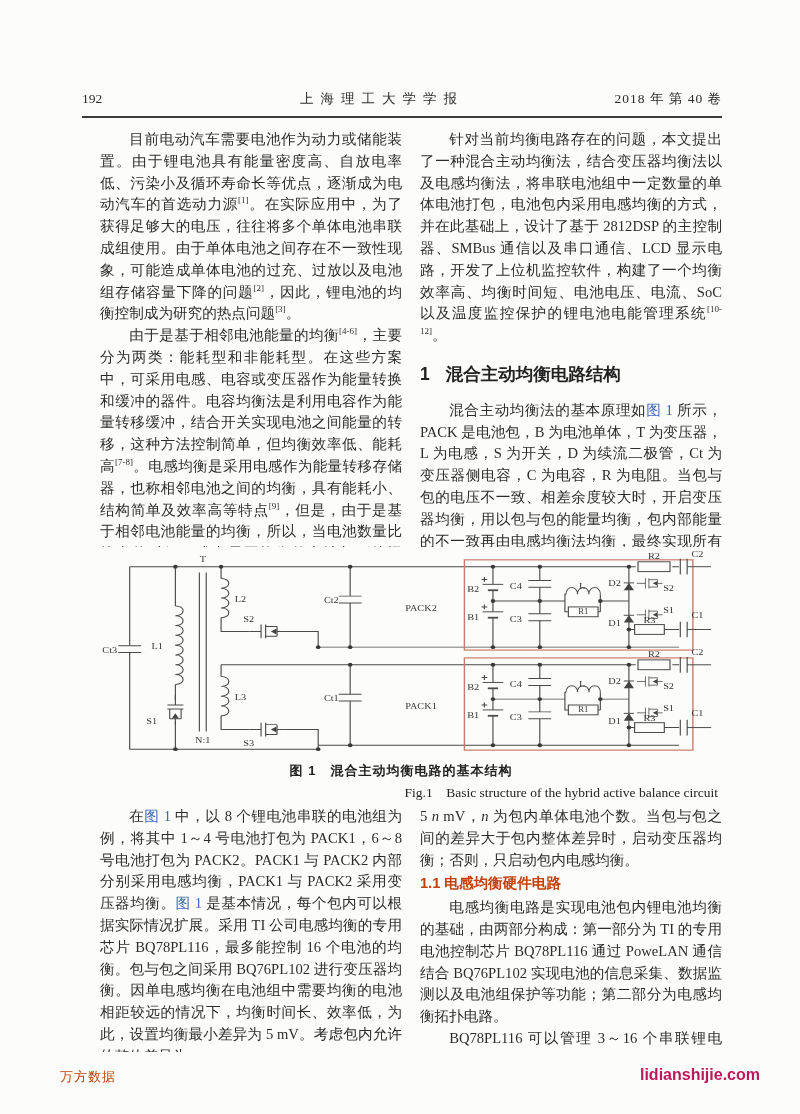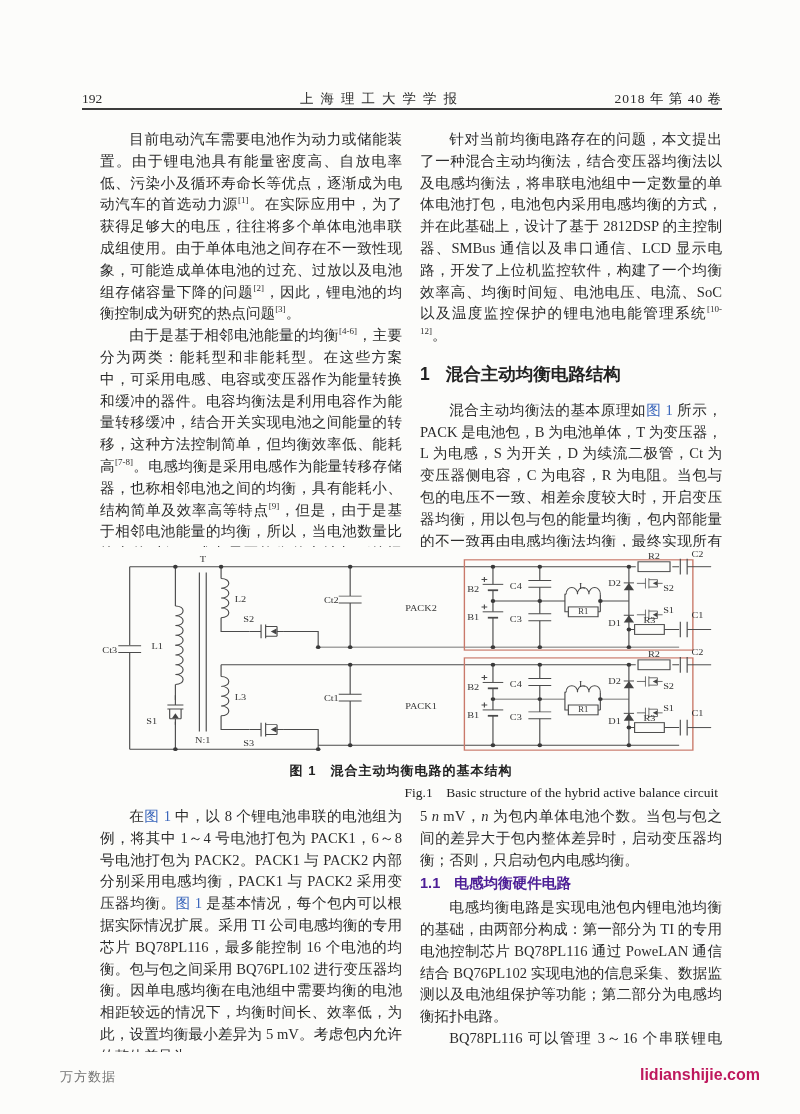--- a/index.html
+++ b/index.html
@@ -5,56 +5,56 @@
   html,body{margin:0;padding:0;}
   body{
     width:800px;height:1114px;position:relative;overflow:hidden;
     background:#fcfcfa;color:#2c2c2c;
     font-family:"Liberation Serif",serif;
   }
   
   .header{
     position:absolute;top:90px;left:82px;right:78px;
     display:flex;align-items:baseline;
-    border-bottom:2.5px solid #3c3c3c;
+    border-bottom:2.5px solid #3c3c3c;padding-bottom:8px;
     font-size:13.5px;
   }
   .header .pageno{width:90px;}
   .header .journal{flex:1;text-align:center;letter-spacing:7px;}
   .header .issue{width:130px;text-align:right;letter-spacing:1px;}
   
   .cols{position:absolute;left:84px;right:78px;display:flex;gap:18px;margin-left:16px;}
   .cols.top{top:129px;height:418px;overflow:hidden;}
   .cols.bottom{top:806px;height:246px;overflow:hidden;}
   .col{flex:1;font-size:14.6px;line-height:21.8px;text-align:justify;}
   .col p{margin:0;text-indent:2em;}
   sup{font-size:9px;line-height:0;}
   .fig-link{color:#3a66bb;}
   .sec-heading{
     font-family:"Liberation Sans",sans-serif;font-weight:bold;
     font-size:17.5px;color:#222;
     margin:17px 0 14px 0;display:flex;gap:16px;align-items:baseline;
   }
   .sub-heading{
     font-family:"Liberation Sans",sans-serif;font-weight:bold;
-    font-size:14.6px;color:#4c1d95;margin:2px 0 2px 0;
-    display:flex;gap:14px;
+    font-size:14.6px;color:#c2410c;margin:2px 0 2px 0;
+    display:flex;gap:4px;
   }
   
   .figure-block{position:absolute;top:551px;left:84px;width:634px;}
   .figure-block svg{display:block;}
   .caption-zh{
     text-align:center;font-family:"Liberation Sans",sans-serif;
     font-weight:bold;font-size:13px;margin-top:5px;color:#222;letter-spacing:1px;
   }
   .caption-en{
     text-align:right;font-weight:normal;font-size:13.5px;margin-top:4px;color:#222;
   }
   
-  .footer-left{position:absolute;left:60px;top:1068px;color:#737373;font-size:13px;letter-spacing:1px;}
+  .footer-left{position:absolute;left:60px;top:1068px;color:#c2410c;font-size:13px;letter-spacing:1px;}
   .footer-right{position:absolute;right:40px;top:1066px;color:#be185d;font-size:16px;
     font-family:"Liberation Sans",sans-serif;font-weight:bold;}
   
   .wire{stroke:#4a4a4a;stroke-width:1;fill:none;}
   .thick{stroke:#4a4a4a;stroke-width:1.8;fill:none;}
   .boxr{stroke:#c9796a;stroke-width:1.2;fill:none;}
   .dot{fill:#3a3a3a;}
   .fill{fill:#444;stroke:none;}
   svg text{font-family:"Liberation Serif",serif;font-size:9px;fill:#333;}
   svg text.sm{font-size:7.5px;}

